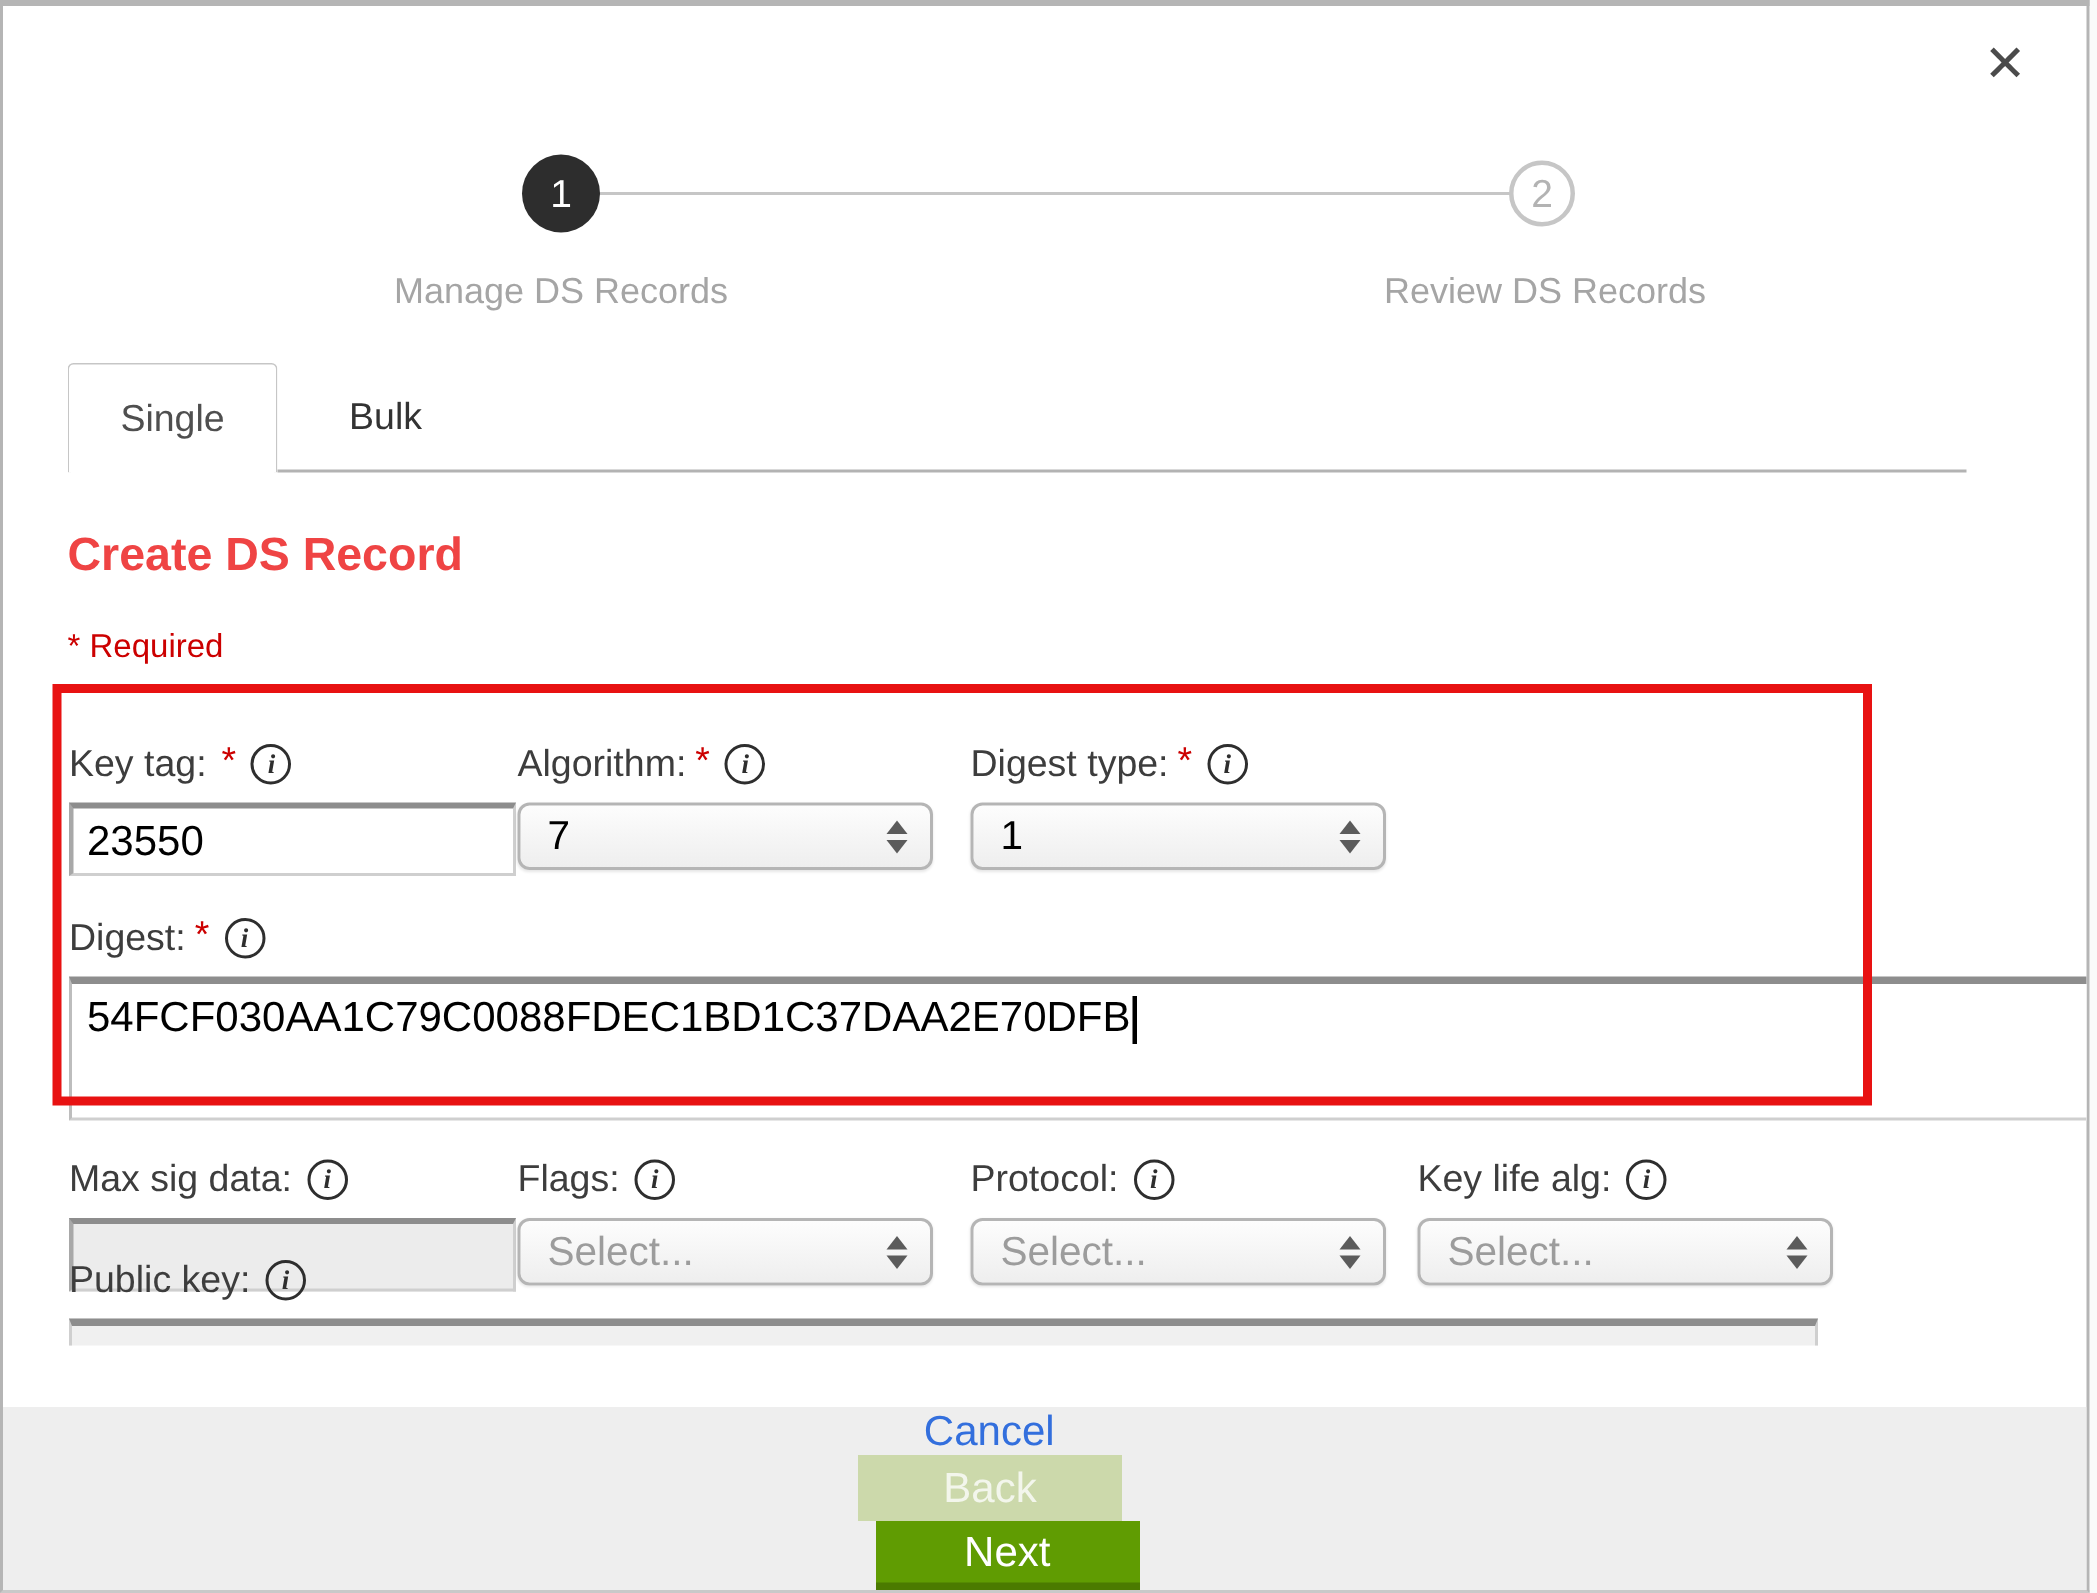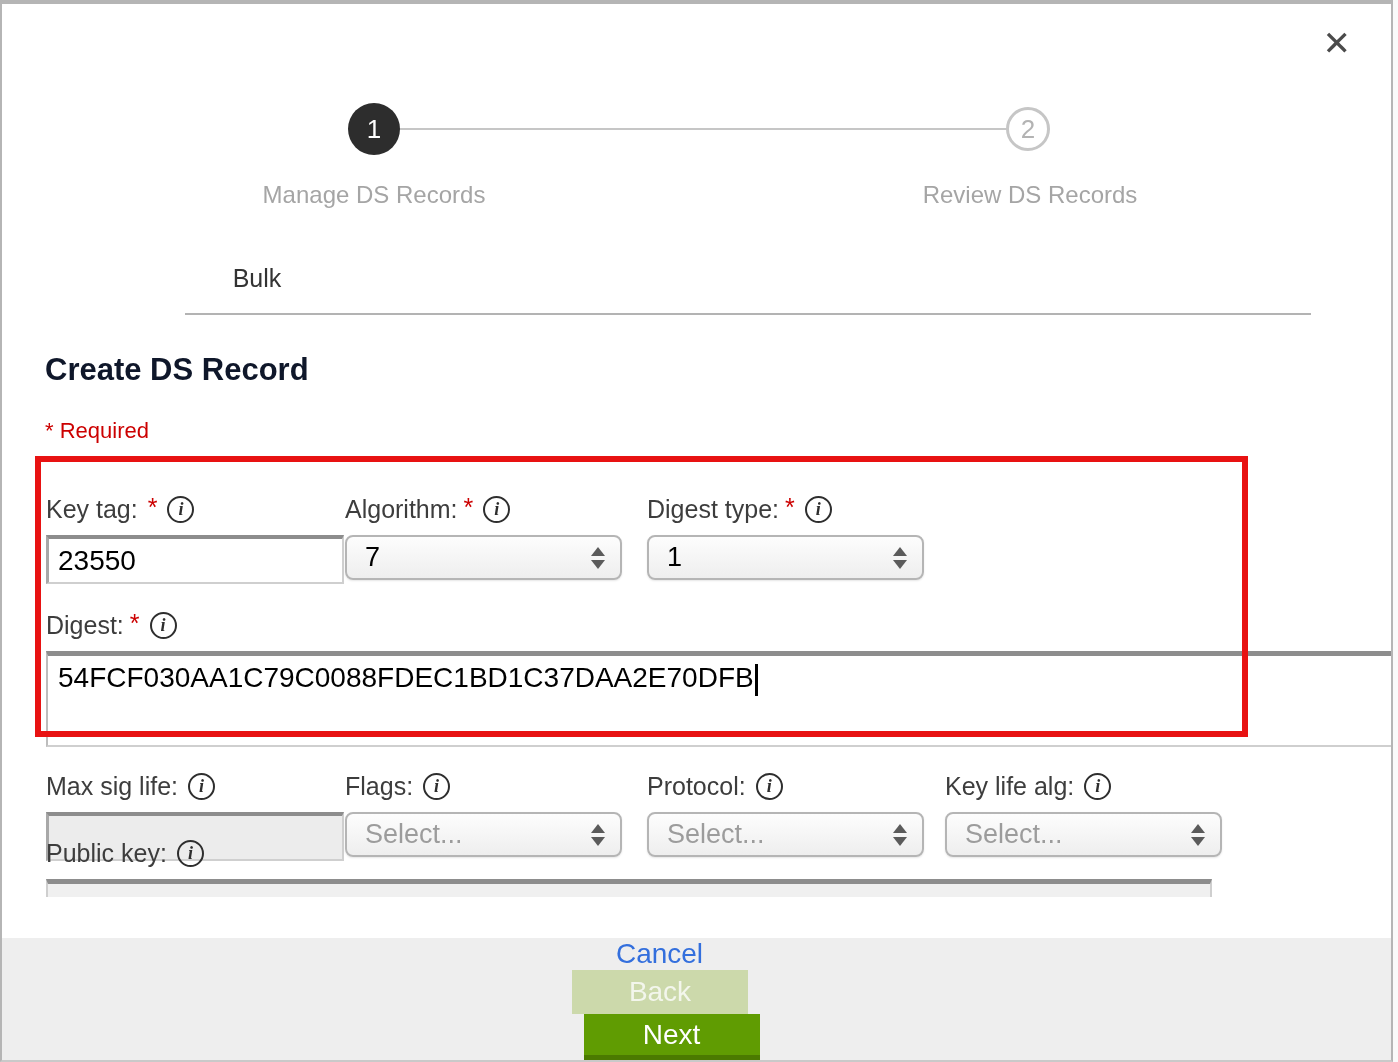--- a/index.html
+++ b/index.html
@@ -67,21 +67,21 @@
   }
   .tab.inactive { left: 185px; color: #333333; }
   .tab-rule {
     position: absolute; left: 183px; top: 309px;
     width: 1126px; height: 2px; background: #b3b3b3;
   }
 
   
   .page-title {
     position: absolute; left: 43px; top: 348px;
-    font-size: 31px; font-weight: bold; color: #0f172a;
+    font-size: 31px; font-weight: bold; color: #ef4444;
   }
   .required-note {
     position: absolute; left: 43px; top: 414px;
     font-size: 22px; color: #cc0000;
   }
 
   
   .highlight-box {
     position: absolute; left: 33px; top: 452px;
     width: 1213px; height: 281px;
@@ -202,20 +202,21 @@
 <div class="modal">
 
   <div class="close-btn">✕</div>
 
   <div class="step-connector"></div>
   <div class="step-circle active">1</div>
   <div class="step-circle upcoming">2</div>
   <div class="step-label s1">Manage DS Records</div>
   <div class="step-label s2">Review DS Records</div>
 
+  <div class="tab active">Single</div>
   <div class="tab inactive">Bulk</div>
   <div class="tab-rule"></div>
 
   <div class="page-title">Create DS Record</div>
   <div class="required-note">* Required</div>
 
   <div class="highlight-box"></div>
 
   <div class="fg col1 row1">
     <div class="flabel">
@@ -263,21 +264,21 @@
       <span class="info-icon">i</span>
     </div>
     <div class="fake-textarea">
       <span>54FCF030AA1C79C0088FDEC1BD1C37DAA2E70DFB</span><span class="caret"></span>
       <span class="resize-grip"></span>
     </div>
   </div>
 
   <div class="fg col1 row2">
     <div class="flabel">
-      <span>Max sig life:</span>
+      <span>Max sig data:</span>
       <span class="info-icon">i</span>
     </div>
     <input class="inset-input disabled" type="text" disabled="" value="" style="">
   </div>
 
   <div class="fg col2 row2">
     <div class="flabel">
       <span>Flags:</span>
       <span class="info-icon">i</span>
     </div>

